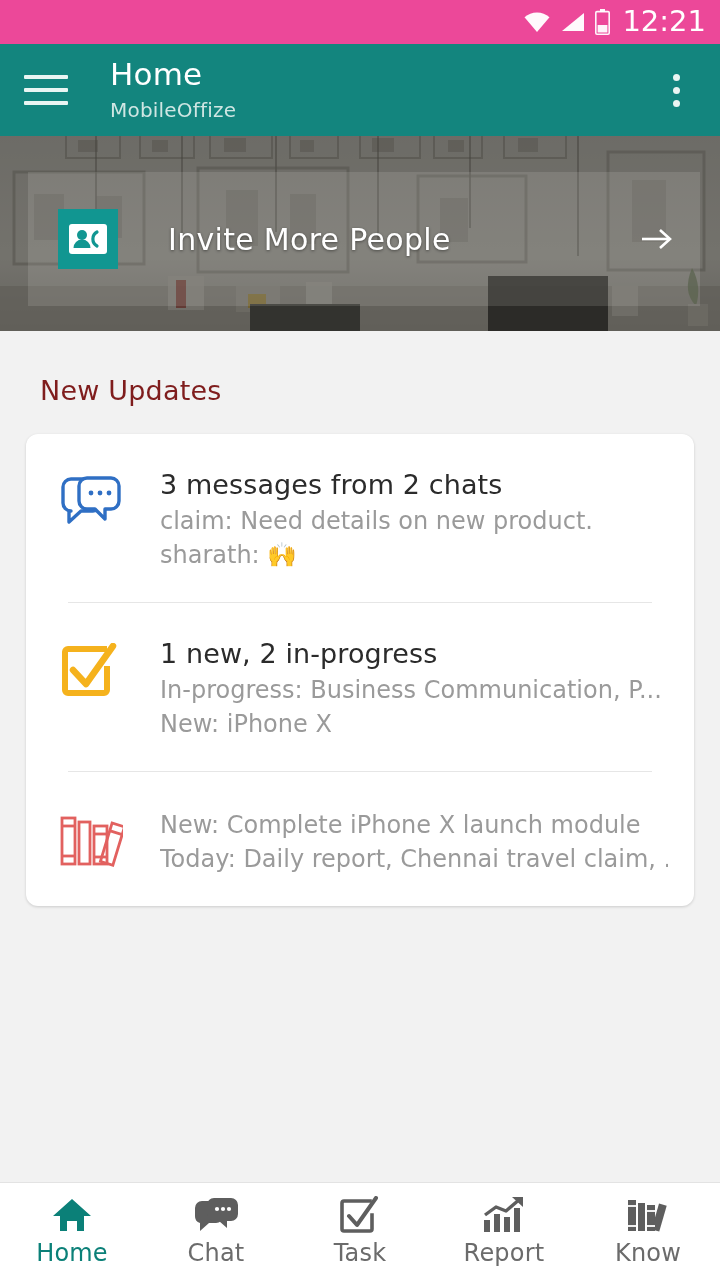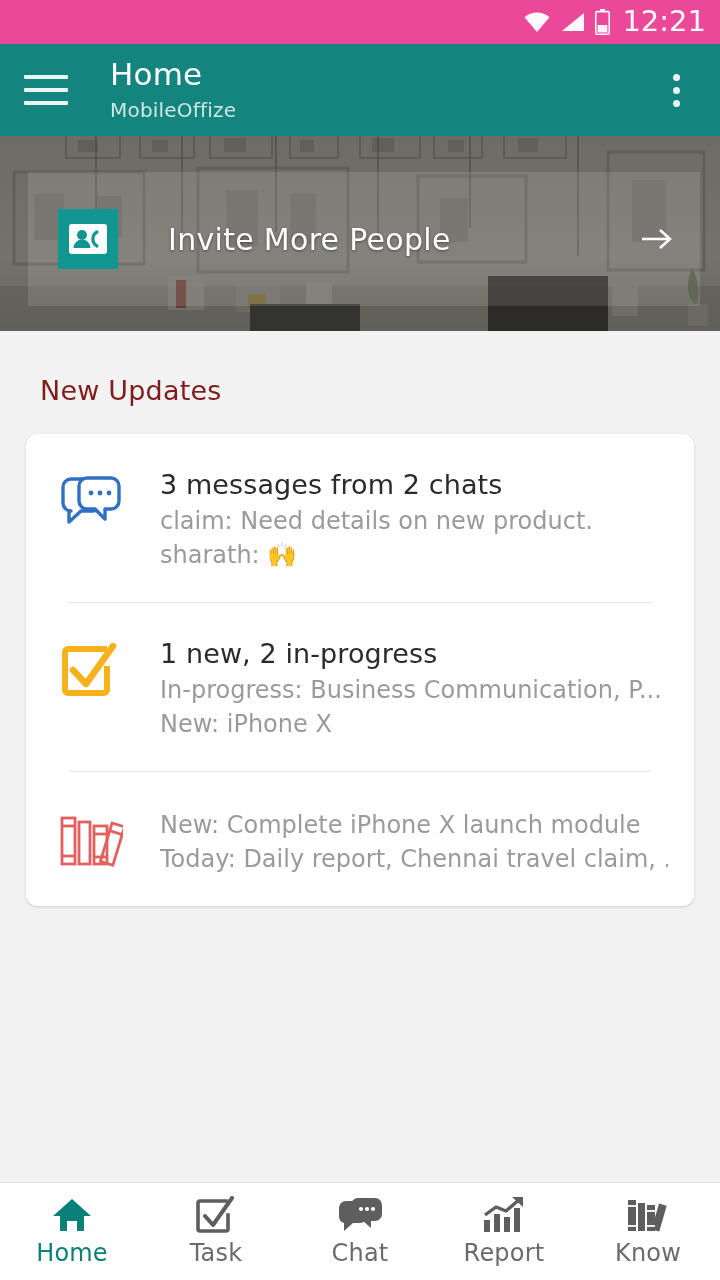--- a/index.html
+++ b/index.html
@@ -271,36 +271,36 @@
   <div class="bottomnav">
 
     <div class="navitem active">
       <svg width="42" height="38" viewBox="0 0 42 38">
         <path d="M21 3 L40 20 H33 V35 H26 V25 H16 V35 H9 V20 H2 Z" fill="#0b8078"></path>
       </svg>
       <span class="navlabel">Home</span>
     </div>
 
     <div class="navitem">
-      <svg width="42" height="38" viewBox="0 0 42 38">
-        <path d="M31 5 H5 a2 2 0 0 0 -2 2 V33 a2 2 0 0 0 2 2 H31 a2 2 0 0 0 2 -2 V19" fill="none" stroke="#5e5e5e" stroke-width="3.6" stroke-linecap="square"></path>
-        <polyline points="10,20 18,29 37,2" fill="none" stroke="#5e5e5e" stroke-width="4" stroke-linecap="round" stroke-linejoin="round"></polyline>
-      </svg>
-      <span class="navlabel">Task</span>
-    </div>
-
-    <div class="navitem">
       <svg width="46" height="38" viewBox="0 0 46 38">
         <path d="M2 12 a7 7 0 0 1 7-7 h14 a7 7 0 0 1 7 7 v8 a7 7 0 0 1 -7 7 h-7 l-9 8 v-8 a7 7 0 0 1 -5 -7 Z" fill="#5e5e5e"></path>
         <path d="M14 9 a7 7 0 0 1 7-7 h17 a7 7 0 0 1 7 7 v9 a7 7 0 0 1 -7 7 h-4 v7 l-8 -7 h-5 a7 7 0 0 1 -7 -7 Z" fill="#5e5e5e"></path>
         <circle cx="24" cy="13" r="2.1" fill="#ffffff"></circle>
         <circle cx="30" cy="13" r="2.1" fill="#ffffff"></circle>
         <circle cx="36" cy="13" r="2.1" fill="#ffffff"></circle>
       </svg>
       <span class="navlabel">Chat</span>
+    </div>
+
+    <div class="navitem">
+      <svg width="42" height="38" viewBox="0 0 42 38">
+        <path d="M31 5 H5 a2 2 0 0 0 -2 2 V33 a2 2 0 0 0 2 2 H31 a2 2 0 0 0 2 -2 V19" fill="none" stroke="#5e5e5e" stroke-width="3.6" stroke-linecap="square"></path>
+        <polyline points="10,20 18,29 37,2" fill="none" stroke="#5e5e5e" stroke-width="4" stroke-linecap="round" stroke-linejoin="round"></polyline>
+      </svg>
+      <span class="navlabel">Task</span>
     </div>
 
     <div class="navitem">
       <svg width="44" height="38" viewBox="0 0 44 38">
         <g fill="#5e5e5e">
           <rect x="2" y="24" width="6" height="12"></rect>
           <rect x="12" y="18" width="6" height="18"></rect>
           <rect x="22" y="21" width="6" height="15"></rect>
           <rect x="32" y="12" width="6" height="24"></rect>
         </g>

